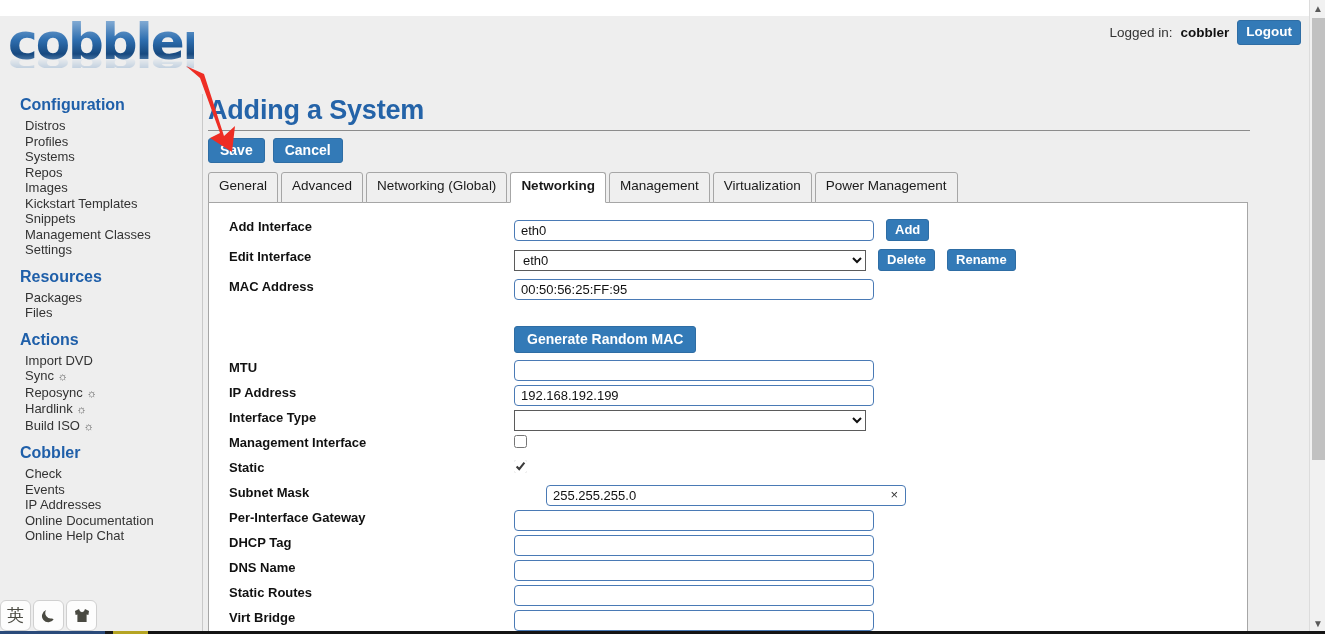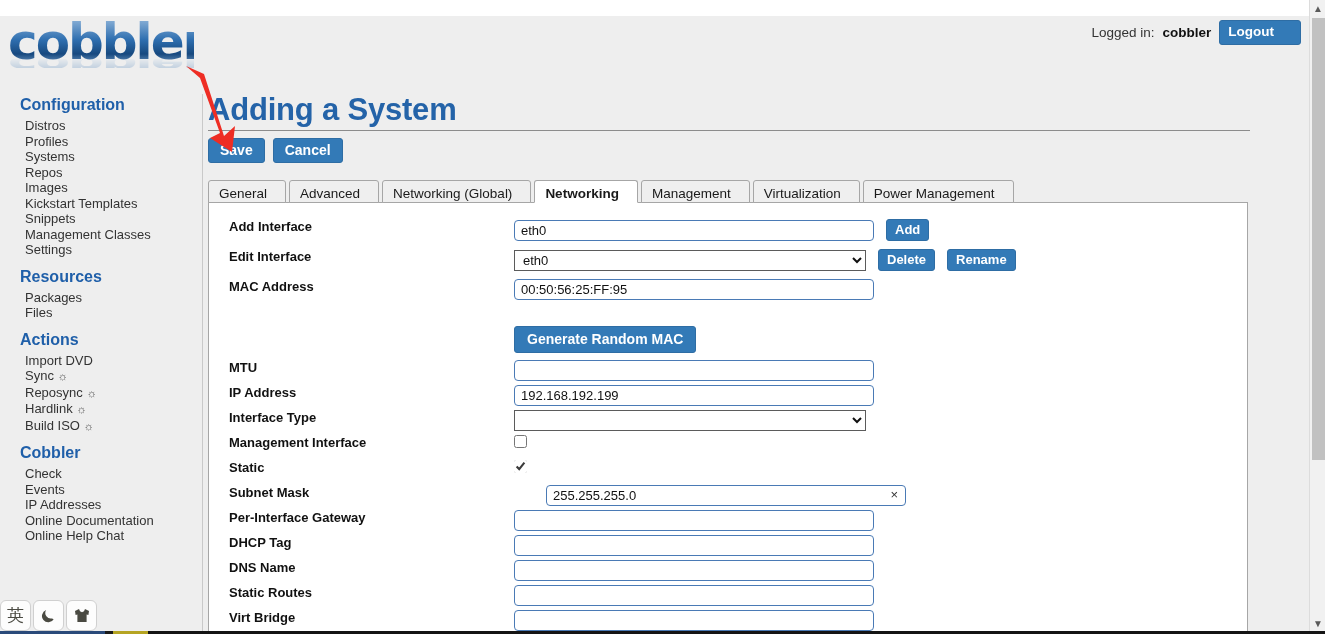--- a/index.html
+++ b/index.html
@@ -48,21 +48,21 @@
     color: #ffffff;
     font-weight: bold;
     font-size: 13.5px;
     line-height: 1;
     padding: 4px 9px 5px 9px;
     text-align: center;
     white-space: nowrap;
     cursor: pointer;
     box-sizing: border-box;
   }
-  .btn-logout { padding: 4px 26px 5px 8px; }
+  .btn-logout { padding: 4px 8px 5px 8px; }
 
   
   .logo {
     position: absolute;
     left: 8px;
     top: 2px;
     width: 186px;
     height: 66px;
     user-select: none;
   }
@@ -130,21 +130,21 @@
 
   
   .main {
     position: absolute;
     left: 208px;
     top: 78px;
     width: 1042px;
   }
   .page-title {
     color: #2463a8;
-    font-size: 31px;
+    font-size: 27px;
     font-weight: bold;
     margin: 0;
     line-height: 32px;
     letter-spacing: -0.2px;
   }
   .title-rule {
     border: 0;
     border-top: 1px solid #8c8c8c;
     margin: 4px 0 7px 0;
   }
@@ -164,25 +164,25 @@
     z-index: 2;
     height: 27px;
   }
   .tab {
     background: #efefef;
     border: 1px solid #a6a6a6;
     border-bottom: 1px solid #a6a6a6;
     border-radius: 3px 3px 0 0;
     font-size: 13.5px;
     color: #1a1a1a;
-    padding: 5px 18px 5px 10px;
+    padding: 5px 10px 5px 10px;
     line-height: 15px;
     cursor: pointer;
     box-sizing: border-box;
-    height: 23px;
+    height: 31px;
     white-space: nowrap;
   }
   .tab.active {
     background: #ffffff;
     font-weight: bold;
     border-bottom-color: #ffffff;
     position: relative;
     z-index: 3;
   }
 

